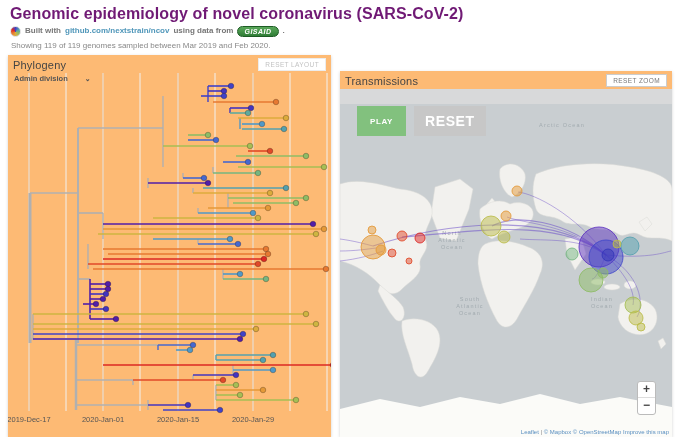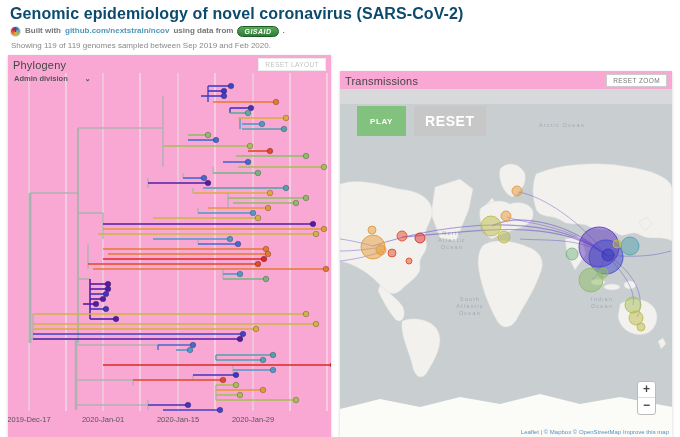--- a/index.html
+++ b/index.html
@@ -2,34 +2,34 @@
 <html><head>
 <meta charset="utf-8">
 <style>
   * { margin:0; padding:0; box-sizing:border-box; }
   html,body { width:680px; height:437px; overflow:hidden; background:#fff;
     font-family:"Liberation Sans", sans-serif; }
   .page { position:relative; width:680px; height:437px; background:#fff; }
 
   
   .hdr { padding:5px 10px 0 10px; }
-  .title { font-size:16px; font-weight:700; color:#0c4a6e; letter-spacing:.1px; }
+  .title { font-size:16px; font-weight:700; color:#701a75; letter-spacing:.1px; }
   .byline { display:flex; align-items:flex-start; gap:4px; margin-top:3px; font-size:8px; font-weight:700; color:#767676; }
   .ns-logo { width:11px; height:11px; border-radius:50%;
     background:conic-gradient(#4042C7,#53A0AF,#8EBC66,#DCAB3C,#E67932,#DB2823,#4042C7);
     border:1px solid #ddd; }
   .repo-link { color:#5097BA; text-decoration:none; font-weight:700; }
   .gisaid { display:inline-block; padding:1px 6px; border-radius:7px;
     background:linear-gradient(#5aa85a,#2f7d36); border:1px solid #1e5c25;
     color:#fff; font-size:7px; font-weight:700; font-style:italic; letter-spacing:.5px; }
   .showing { margin-top:4px; font-size:8px; color:#888; padding-left:1px; }
 
   
   .panels { position:absolute; top:55px; left:8px; right:8px; bottom:0; display:flex; gap:9px; }
-  .panel { background:#f9a8d4; box-shadow:0 1px 3px rgba(0,0,0,.18); position:relative; overflow:hidden; }
+  .panel { background:#fdba74; box-shadow:0 1px 3px rgba(0,0,0,.18); position:relative; overflow:hidden; }
   .panel-left { width:323px; }
   .panel-right { width:332px;margin-top:16px; }
   .panel-head { display:flex; justify-content:space-between; align-items:center;
     padding:3px 5px 2px 5px; height:18px; }
   .panel-title { font-size:11px; color:#444; font-weight:500; letter-spacing:.2px; }
   .btn-reset-layout { font-size:6.5px; color:#c2c2c2; background:#fff; border:1px solid #ececec;
     padding:2px 6px; letter-spacing:.4px; cursor:pointer; }
   .btn-reset-zoom { font-size:6.5px; color:#777; background:#fff; border:1px solid #ccc;
     padding:2px 6px; letter-spacing:.4px; cursor:pointer; }
 
@@ -62,21 +62,21 @@
   <div class="hdr">
     <div class="title">Genomic epidemiology of novel coronavirus (SARS-CoV-2)</div>
     <div class="byline">
       <span class="ns-logo"></span>
       <span>Built with</span>
       <a class="repo-link" href="#">github.com/nextstrain/ncov</a>
       <span>using data from</span>
       <span class="gisaid">GISAID</span>
       <span>.</span>
     </div>
-    <div class="showing">Showing 119 of 119 genomes sampled between Sep 2019 and Feb 2020.</div>
+    <div class="showing">Showing 119 of 119 genomes sampled between Mar 2019 and Feb 2020.</div>
   </div>
 
   <div class="panels">
 
     <div class="panel panel-left">
       <div class="panel-head">
         <span class="panel-title">Phylogeny</span>
         <button class="btn-reset-layout">RESET LAYOUT</button>
       </div>
       <div class="colorby">

